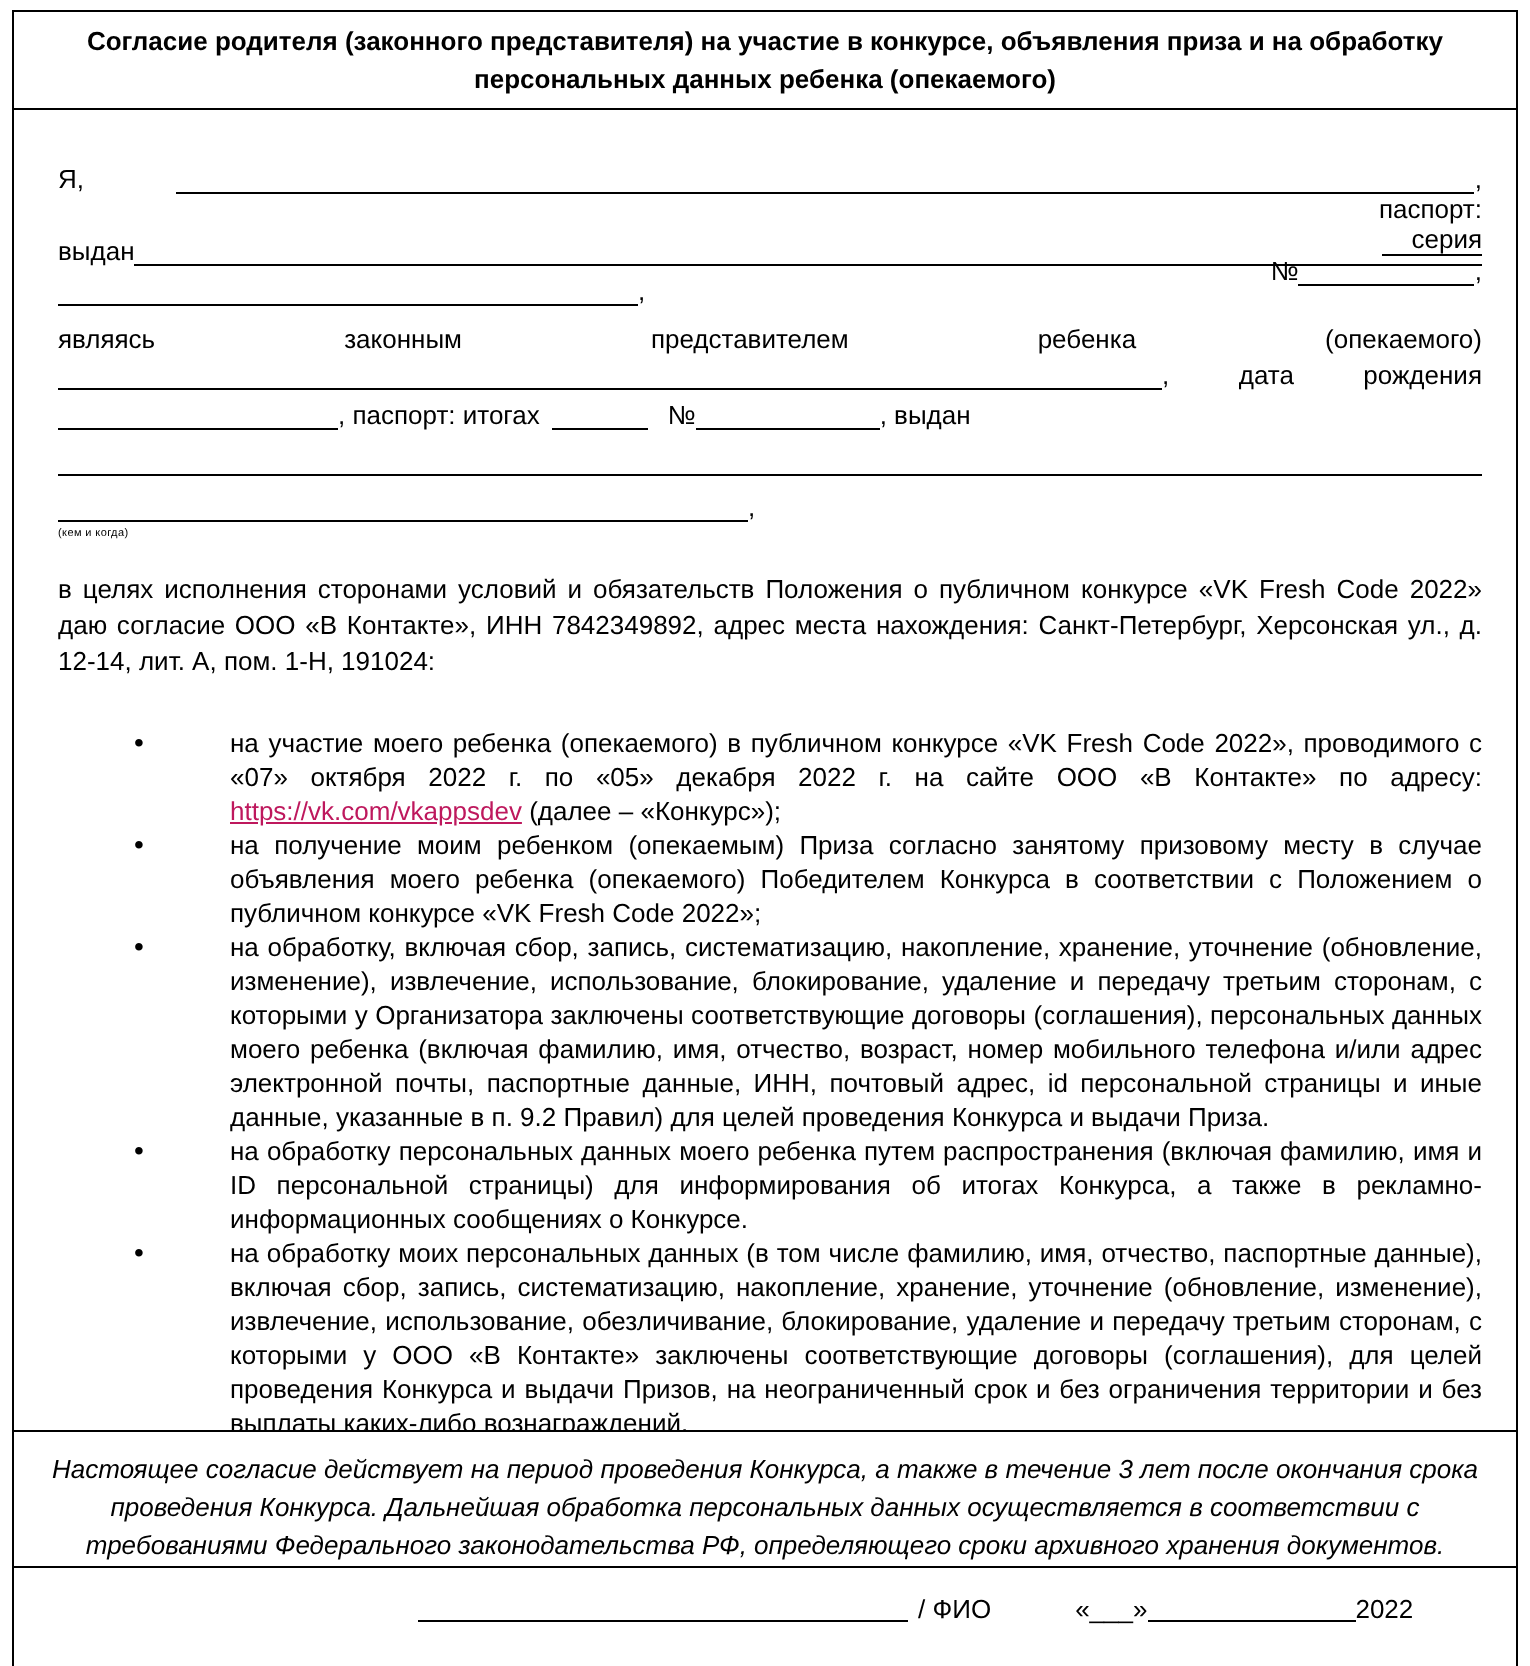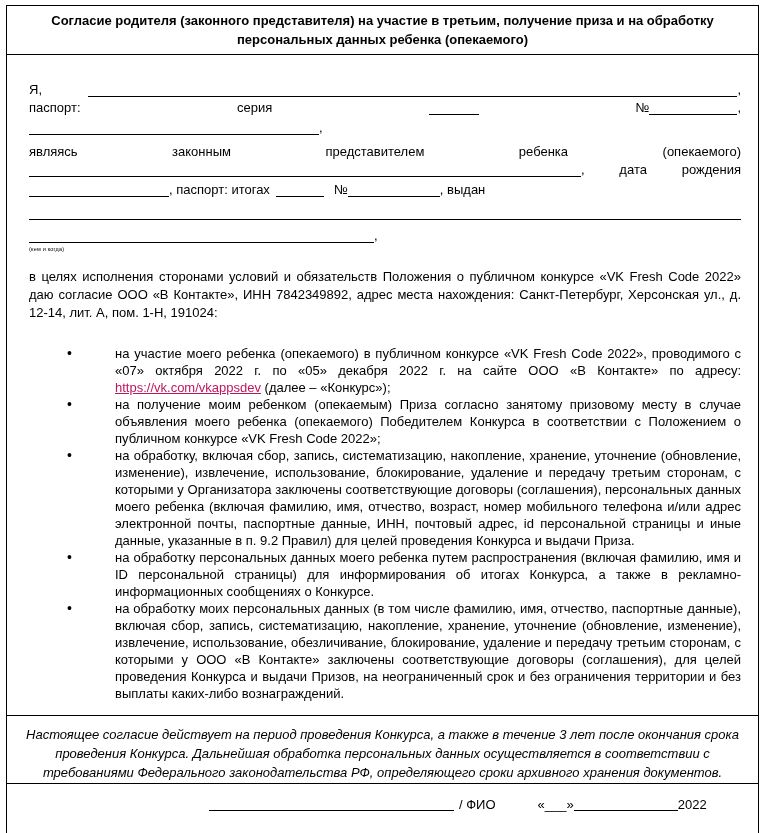--- a/index.html
+++ b/index.html
@@ -33,21 +33,21 @@
   .body-box { height: 663px; padding: 25px 17px 0 22px; overflow: hidden; }
   .fline { display: flex; align-items: flex-end; font-size: 13px; white-space: nowrap; }
   .fill { display: inline-block; border-bottom: 1px solid #000; height: 13px; }
   .grow { flex: 1 1 auto; }
   .spread { justify-content: space-between; }
   .inline { vertical-align: baseline; }
   .nowrap { white-space: nowrap; display: flex; align-items: flex-end; }
 
   .l1 { height: 17px; }
   .l1 .fill { margin-left: 46px; }
-  .l2 { height: 18px; }
+  .l2 { height: 18px; flex-direction: column; }
   .l3 { height: 18px; }
   .l4 { height: 20px; }
   .l5 { height: 24px; align-items: flex-end; }
   .l6 { height: 18px; }
   .l7 { height: 20px; }
   .l8 { height: 23px; }
   .l9 { height: 23px; }
   .w50  { width: 50px; }
   .w88  { width: 88px; }
   .w92  { width: 92px; }
@@ -94,21 +94,21 @@
   .sig-fio { margin-left: 5px; line-height: 16px; }
   .date-group { margin-left: 42px; display: flex; align-items: flex-start; line-height: 16px; justify-content: flex-end; }
   .sig-date-line { width: 104px; height: 14px; }
 </style>
 </head>
 <body>
 
 <div class="page">
 
   <div class="box title-box">
-    <div class="title">Согласие родителя (законного представителя) на участие в третьим, получение приза и на обработку персональных данных ребенка (опекаемого)</div>
+    <div class="title">Согласие родителя (законного представителя) на участие в конкурсе, объявления приза и на обработку персональных данных ребенка (опекаемого)</div>
   </div>
 
   <div class="box body-box">
 
     <div class="fline l1">
       <span>Я,</span>
       <span class="fill grow"></span>
       <span>,</span>
     </div>
 
@@ -116,20 +116,24 @@
       <span>паспорт:</span>
       <span>серия</span>
       <span class="fill w50"></span>
       <span class="nowrap">
         <span>№</span>
           <span class="fill w88 inline"></span>
           <span>,</span>
       </span>
     </div>
 
+    <div class="fline l3">
+      <span>выдан</span>
+      <span class="fill grow"></span>
+    </div>
 
     <div class="fline l4">
       <span class="fill w290"></span>
         <span>,</span>
     </div>
 
     <div class="fline l5 spread">
       <span>являясь</span>
       <span>законным</span>
       <span>представителем</span>

